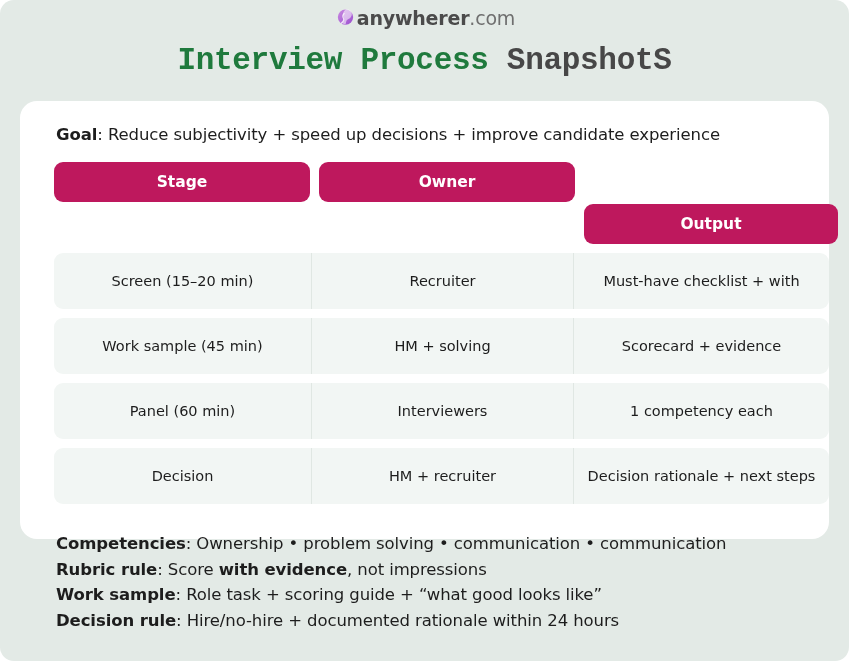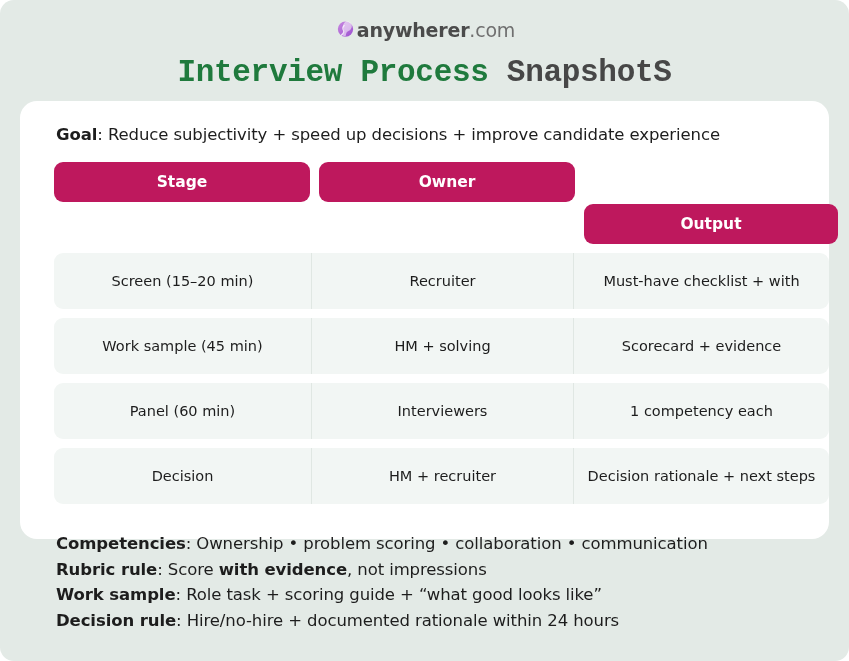--- a/index.html
+++ b/index.html
@@ -21,21 +21,21 @@
     background: #e3eae6;
     border-radius: 14px;
     overflow: hidden;
   }
 
   
   .brand {
     display: flex;
     align-items: center;
     justify-content: center;
-    padding-top: 16px;
+    padding-top: 4px;
     height: 28px;
   }
   .brand-logo {
     width: 23px;
     height: 23px;
     display: block;
   }
   .brand-text {
     font-size: 19px;
     letter-spacing: -0.2px;
@@ -187,21 +187,21 @@
       <div class="td tcol-owner sep-l">Interviewers</div>
       <div class="td tcol-output sep-l">1 competency each</div>
     </div>
     <div class="trow">
       <div class="td tcol-stage">Decision</div>
       <div class="td tcol-owner sep-l">HM + recruiter</div>
       <div class="td tcol-output sep-l">Decision rationale + next steps</div>
     </div>
 
     <div class="notes">
-      <div class="note"><b>Competencies</b><span>: </span><span>Ownership • problem scoring • collaboration • communication</span></div>
+      <div class="note"><b>Competencies</b><span>: </span><span>Ownership • problem solving • communication • communication</span></div>
 
       <div class="note"><b>Rubric rule</b><span>: </span><span>Score </span><b>with evidence</b><span>, not impressions</span></div>
 
       <div class="note"><b>Work sample</b><span>: </span><span>Role task + scoring guide + “what good looks like”</span></div>
 
       <div class="note"><b>Decision rule</b><span>: </span><span>Hire/no-hire + documented rationale within 24 hours</span></div>
     </div>
 
   </div>
 </div>

